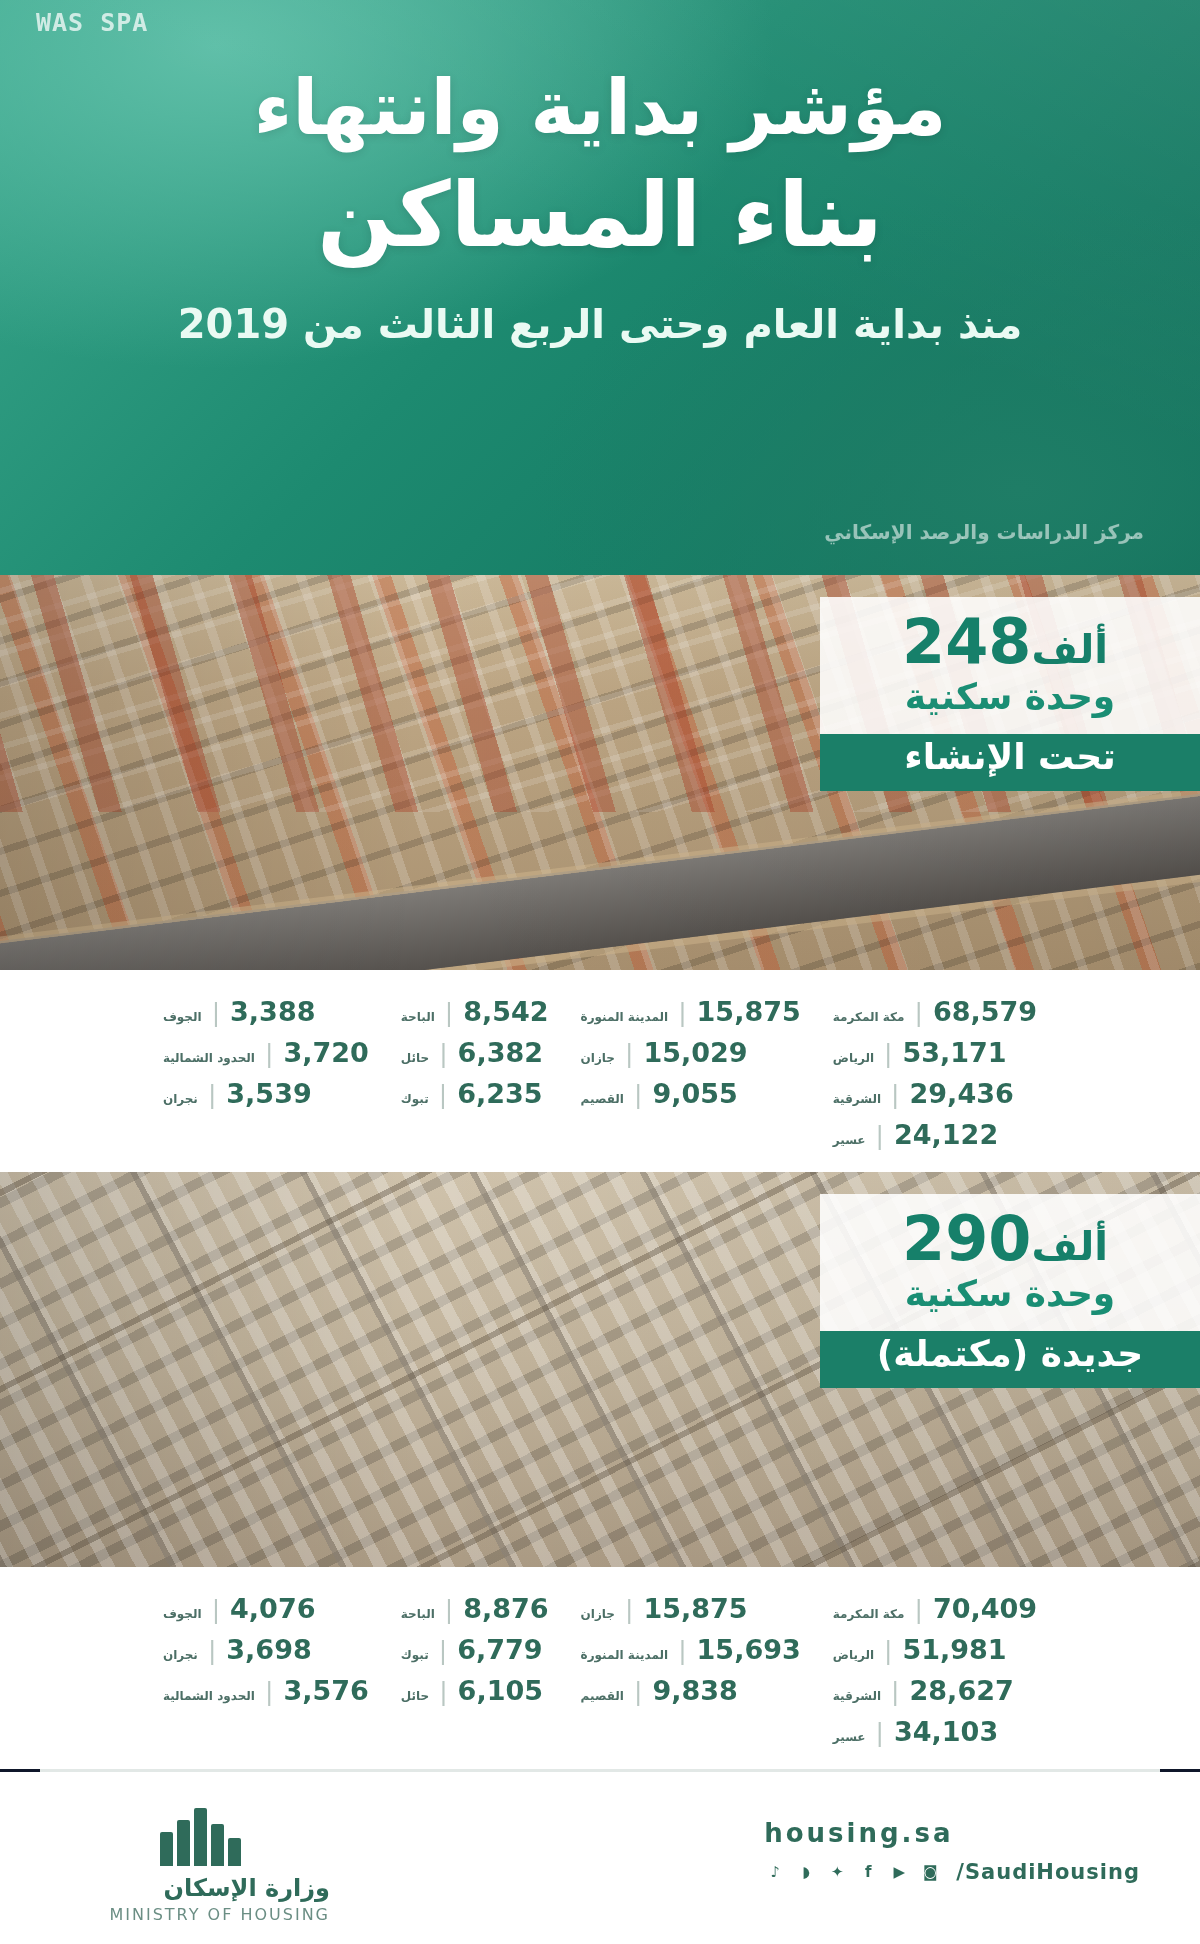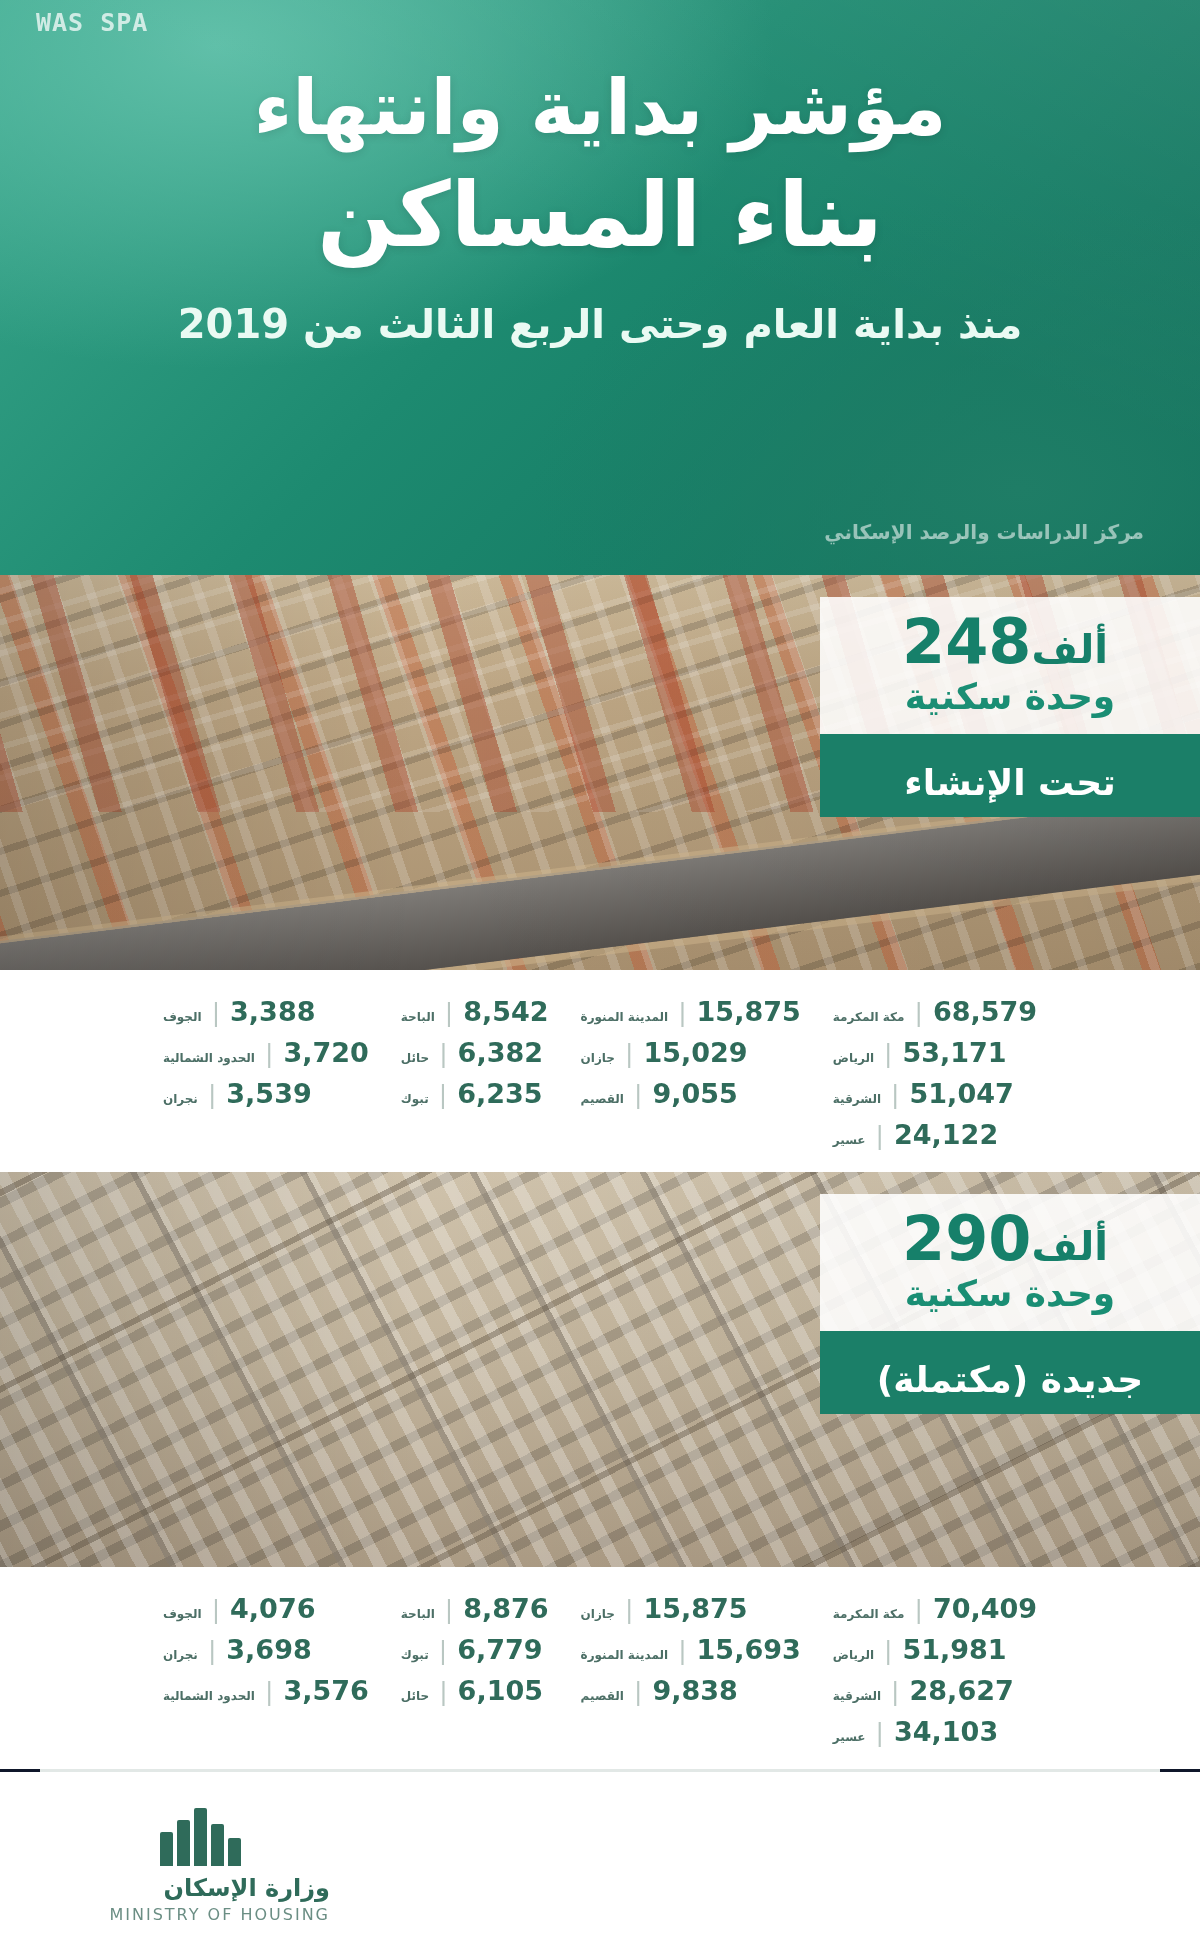--- a/index.html
+++ b/index.html
@@ -180,21 +180,21 @@
     font-size: 36px;
     font-weight: bold;
     line-height: 1.2;
     margin-top: 2px;
   }
   .callout-bottom {
     background: #1b7f68;
     color: #ffffff;
     font-size: 36px;
     font-weight: bold;
-    padding: 28px 24px 14px 24px;
+    padding: 2px 24px 14px 24px;
   }
 
   
   .stats {
     width: 1200px;
     background: #ffffff;
     padding: 26px 40px 22px 40px;
     display: flex;
     flex-direction: row;
     justify-content: center;
@@ -353,21 +353,21 @@
         <span class="stat-value">68,579</span>
         <span class="stat-sep">|</span>
         <span class="stat-label">مكة المكرمة</span>
       </div>
       <div class="stat-row">
         <span class="stat-value">53,171</span>
         <span class="stat-sep">|</span>
         <span class="stat-label">الرياض</span>
       </div>
       <div class="stat-row">
-        <span class="stat-value">51,047</span>
+        <span class="stat-value">29,436</span>
         <span class="stat-sep">|</span>
         <span class="stat-label">الشرقية</span>
       </div>
       <div class="stat-row">
         <span class="stat-value">24,122</span>
         <span class="stat-sep">|</span>
         <span class="stat-label">عسير</span>
       </div>
     </div>
 
@@ -517,20 +517,32 @@
         <span class="stat-value">3,576</span>
         <span class="stat-sep">|</span>
         <span class="stat-label">الحدود الشمالية</span>
       </div>
     </div>
   </div>
 
   <div class="divider"></div>
 
   <div class="footer">
+    <div class="footer-left">
+      <div class="site">housing.sa</div>
+      <div class="social">
+        <span class="s-icon">♪</span>
+        <span class="s-icon">◗</span>
+        <span class="s-icon">✦</span>
+        <span class="s-icon">f</span>
+        <span class="s-icon">▶</span>
+        <span class="s-icon">◙</span>
+        <span class="handle">/SaudiHousing</span>
+      </div>
+    </div>
 
     <div class="ministry">
       <div class="ministry-mark">
         <span class="bar" style="height:28px"></span>
         <span class="bar" style="height:42px"></span>
         <span class="bar" style="height:58px"></span>
         <span class="bar" style="height:46px"></span>
         <span class="bar" style="height:34px"></span>
       </div>
       <div class="ministry-name-ar">وزارة الإسكان</div>

